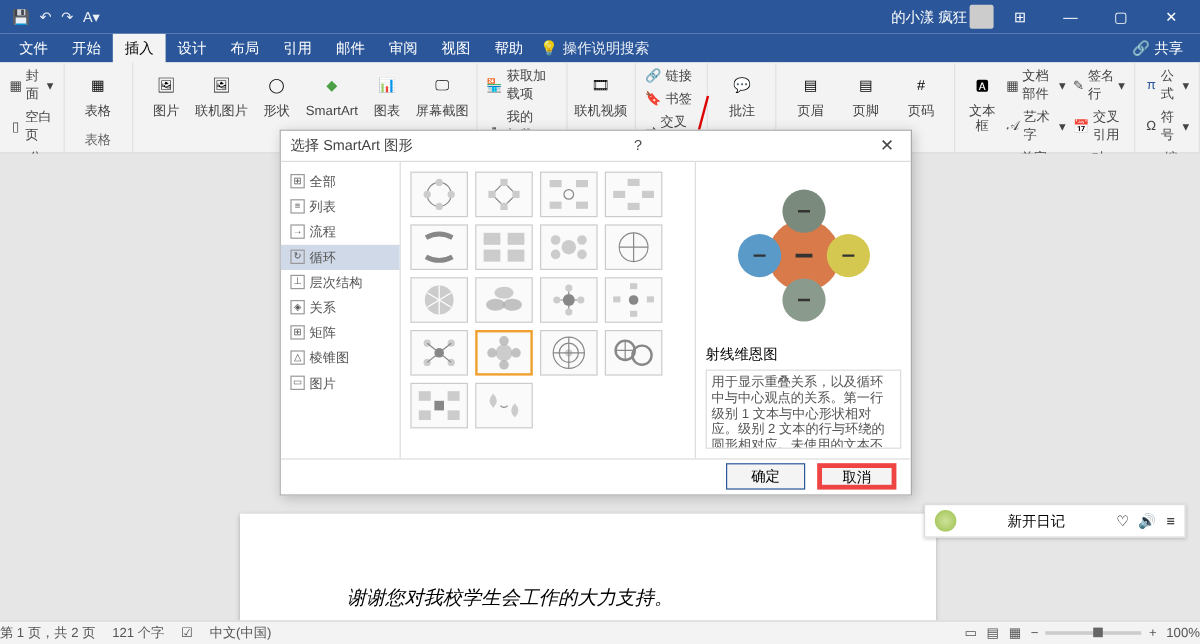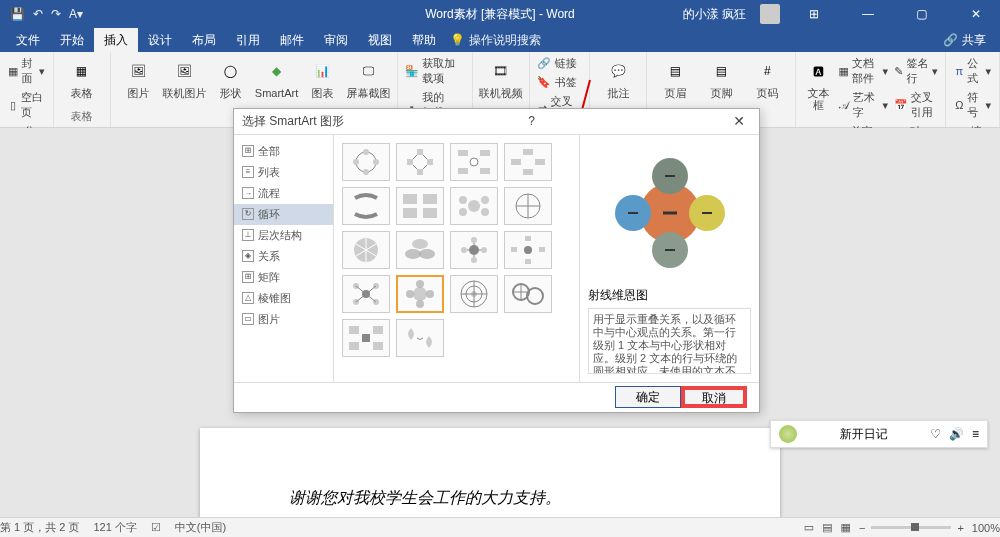--- a/index.html
+++ b/index.html
@@ -3,21 +3,21 @@
 <meta charset="utf-8">
 <style>
 * { margin: 0; padding: 0; box-sizing: border-box; font-family: "Microsoft YaHei", "Segoe UI", sans-serif; }
 body { width: 1000px; height: 537px; background: #f0f0f0; overflow: hidden; position: relative; font-size: 12px; }
 
 
 .titlebar { height: 28px; background: #2b579a; display: flex; align-items: center; color: #fff; position: relative; }
 .titlebar .qat { display: flex; gap: 8px; padding: 0 10px; }
 .titlebar .qat span { opacity: 0.9; }
 .titlebar .title { position: absolute; left: 50%; transform: translateX(-50%); font-size: 12px; }
-.titlebar .right { margin-left: auto; display: flex; align-items: center; gap: 14px; padding-right: 4px; }
+.titlebar .right { margin-left: auto; display: flex; align-items: center; gap: 2px; padding-right: 4px; }
 .titlebar .right .avatar { width: 20px; height: 20px; background: #ccc; border-radius: 2px; display:inline-block; }
 .titlebar .winbtn { width: 40px; text-align: center; }
 
 
 .ribbontabs { height: 24px; background: #2b579a; display: flex; align-items: center; padding-left: 6px; color: #fff; font-size: 12px; }
 .ribbontabs .tab { padding: 4px 10px; cursor: pointer; }
 .ribbontabs .tab.active { background: #f3f3f3; color: #000000; }
 .ribbontabs .tellme { margin-left: 4px; display:flex; align-items:center; gap:4px; opacity:0.9;}
 .ribbontabs .share { margin-left: auto; padding: 4px 14px; }
 
@@ -49,21 +49,21 @@
 .catlist .cat.selected { background: #d0d9e8; }
 .catlist .cat .cic { width: 12px; height: 12px; display:inline-block; border:1px solid #999; font-size:8px; text-align:center; line-height:10px;}
 .gallery { flex:1; padding: 8px; display:flex; flex-wrap:wrap; align-content:flex-start; gap:6px; overflow:hidden; position:relative;}
 .thumb { width: 48px; height: 38px; border: 1px solid #ccc; background:#fafafa; display:flex; align-items:center; justify-content:center; cursor:pointer;}
 .thumb.sel { border: 2px solid #f0a030; }
 .thumb svg { width: 42px; height: 32px; }
 .preview { width: 180px; border-left: 1px solid #ddd; padding: 8px; display:flex; flex-direction:column;}
 .preview .pimg { height: 140px; display:flex; align-items:center; justify-content:center;}
 .preview .ptitle { font-weight: normal; font-size: 12px; margin: 4px 0;}
 .preview .pdesc { font-size: 11px; color:#555; border:1px solid #ddd; padding:4px; height:66px; overflow:hidden; line-height:13px;}
-.dlg-foot { height: 36px; display:flex; align-items:center; justify-content:flex-end; gap:0; padding: 0 12px;}
+.dlg-foot { height: 36px; display:flex; align-items:center; justify-content:flex-end; gap:10px; padding: 0 12px;}
 .dlg-foot button { width: 66px; height: 22px; border:4px solid #ef4444; background:#f4f4f4; font-size:12px; cursor:pointer;}
 .dlg-foot button.primary { border:1px solid #2b579a; }
 
 
 .arrow { position: absolute; pointer-events: none; }
 
 
 .statusbar { position: absolute; bottom: 0; left: 0; right: 0; height: 20px; background: #f3f3f3; border-top:1px solid #d4d4d4; display:flex; align-items:center; font-size:11px; color:#555; padding: 0 0; gap:14px;}
 .statusbar .right { margin-left:auto; display:flex; align-items:center; gap:8px;}
 .statusbar .zoom { display:flex; align-items:center; gap:6px;}
@@ -78,21 +78,20 @@
 </head>
 <body>
 
 <div class="titlebar">
   <div class="qat">
     <span>💾</span>
     <span>↶</span>
     <span>↷</span>
     <span>A▾</span>
   </div>
-  <div class="title">Word素材 [兼容模式] - Word</div>
   <div class="right">
     <span>的小漾 疯狂</span>
     <span class="avatar"></span>
     <span class="winbtn">⊞</span>
     <span class="winbtn">—</span>
     <span class="winbtn">▢</span>
     <span class="winbtn">✕</span>
   </div>
 </div>
 

